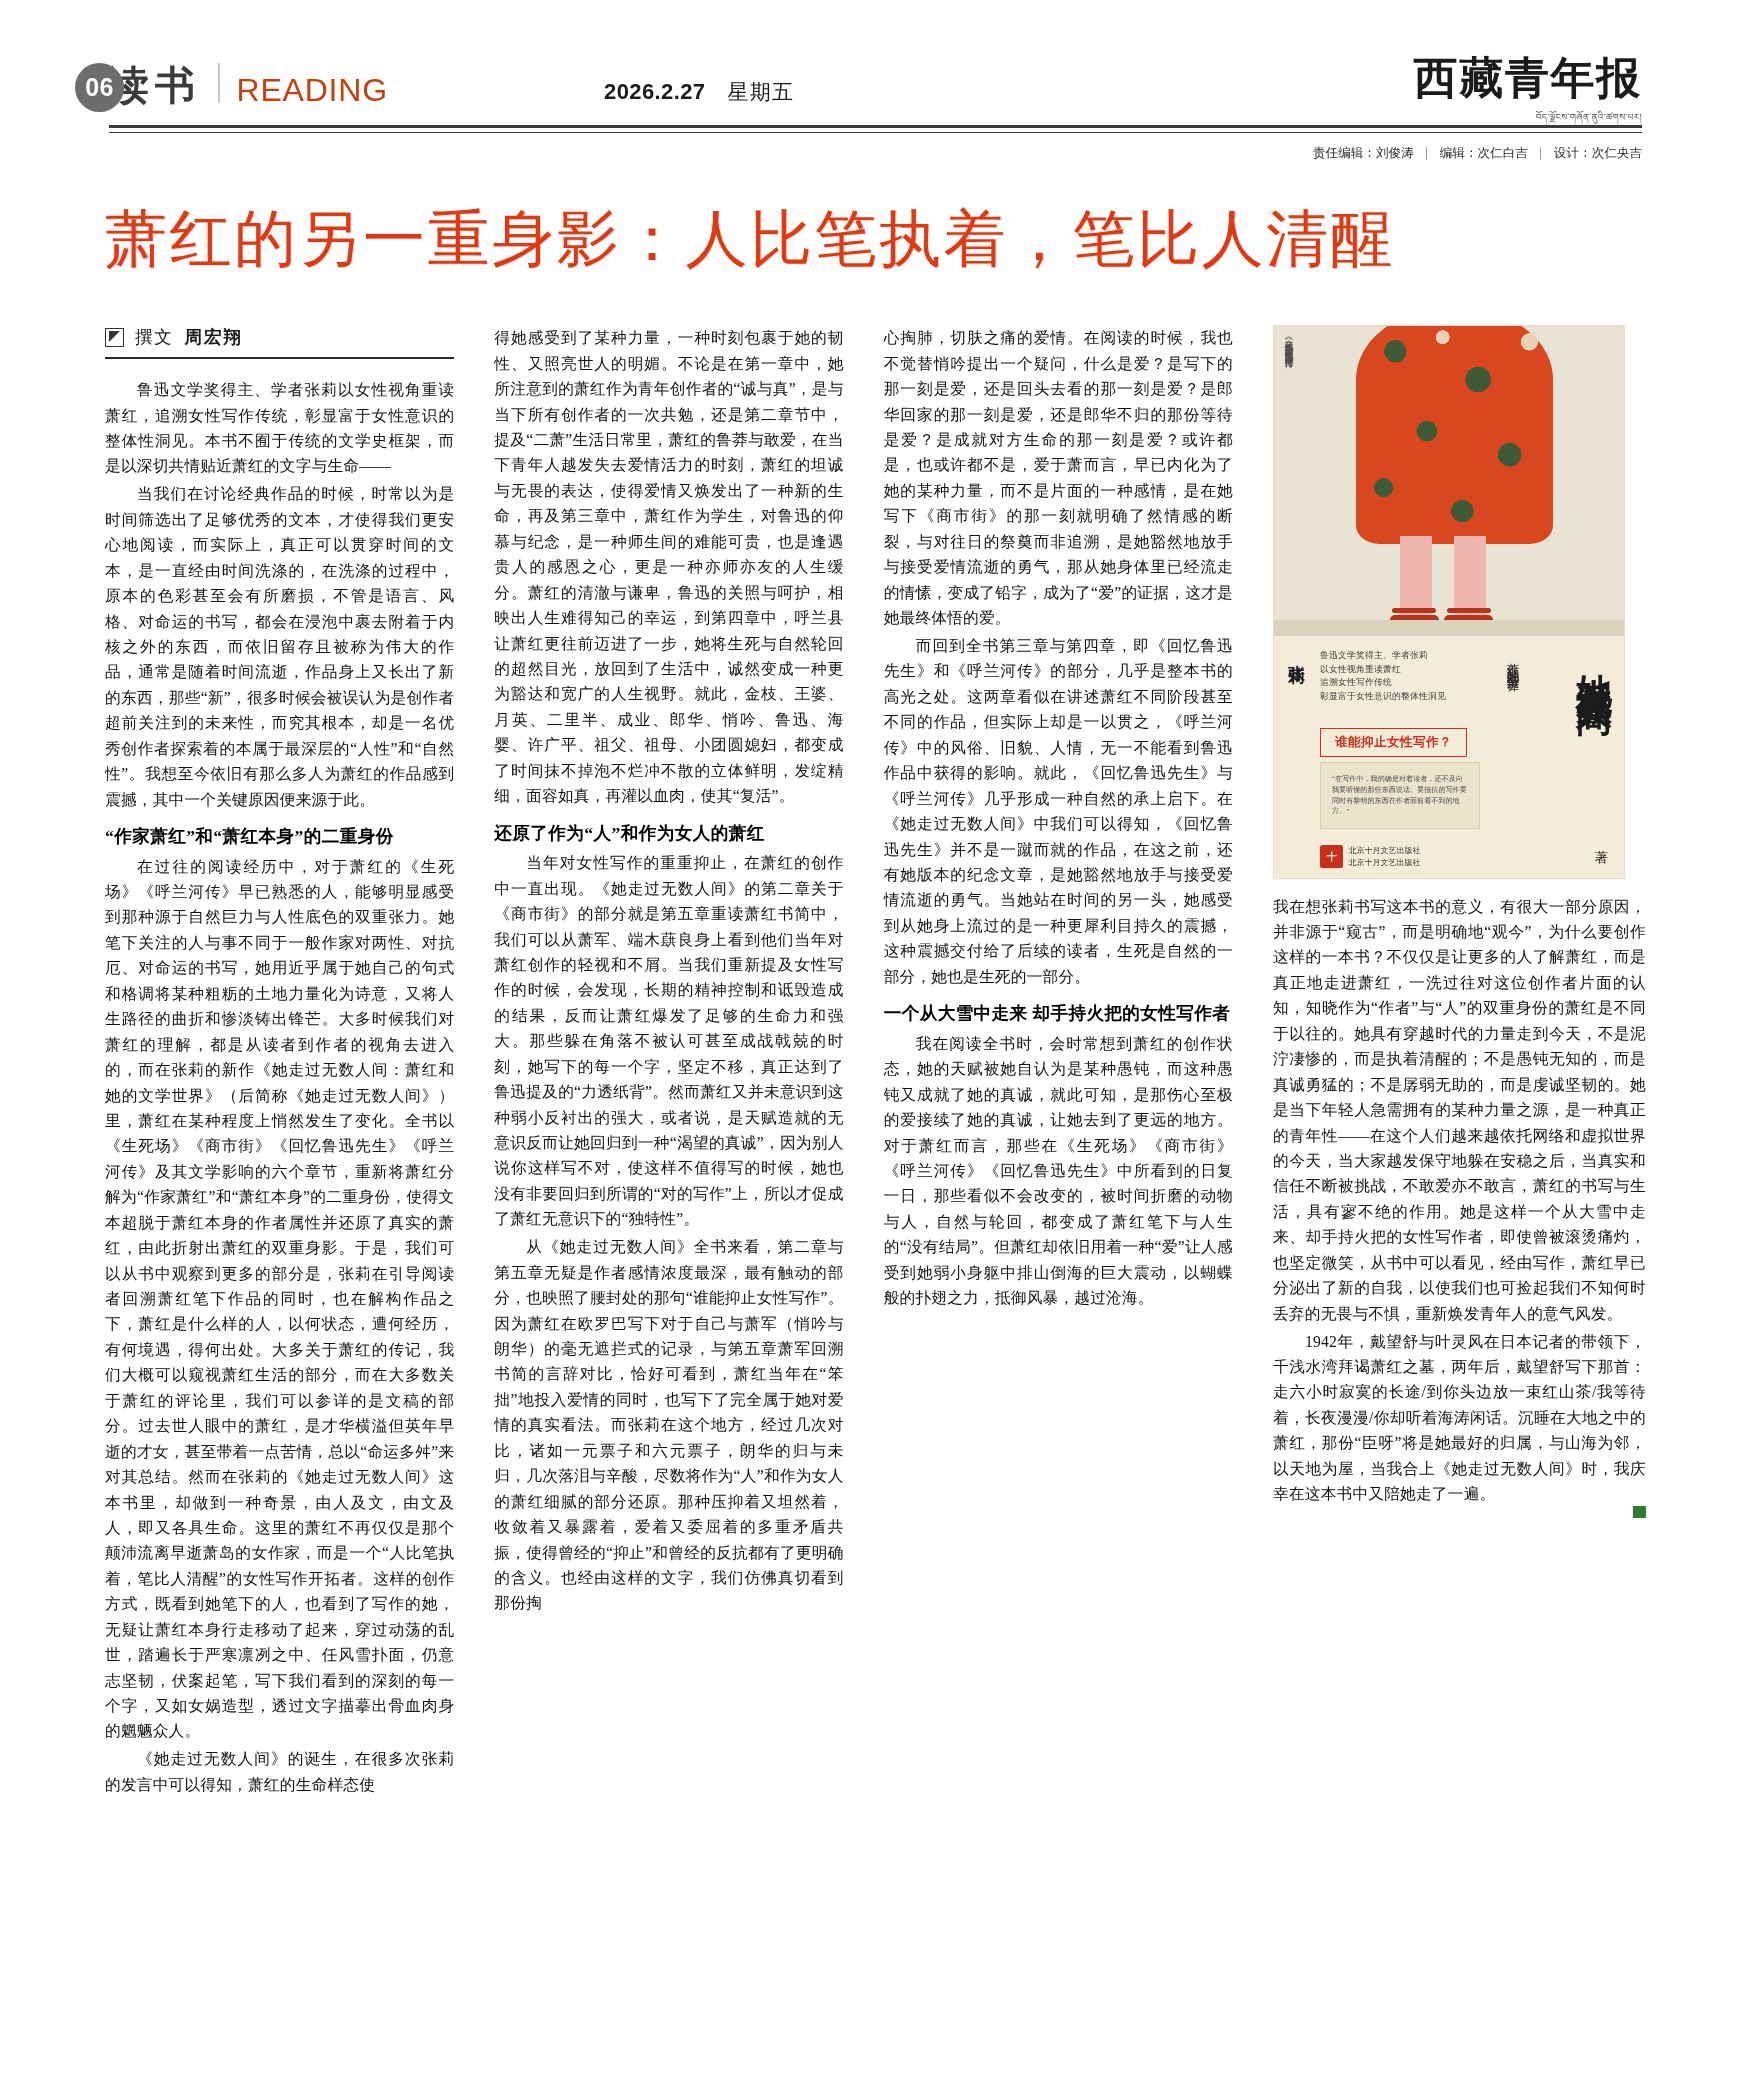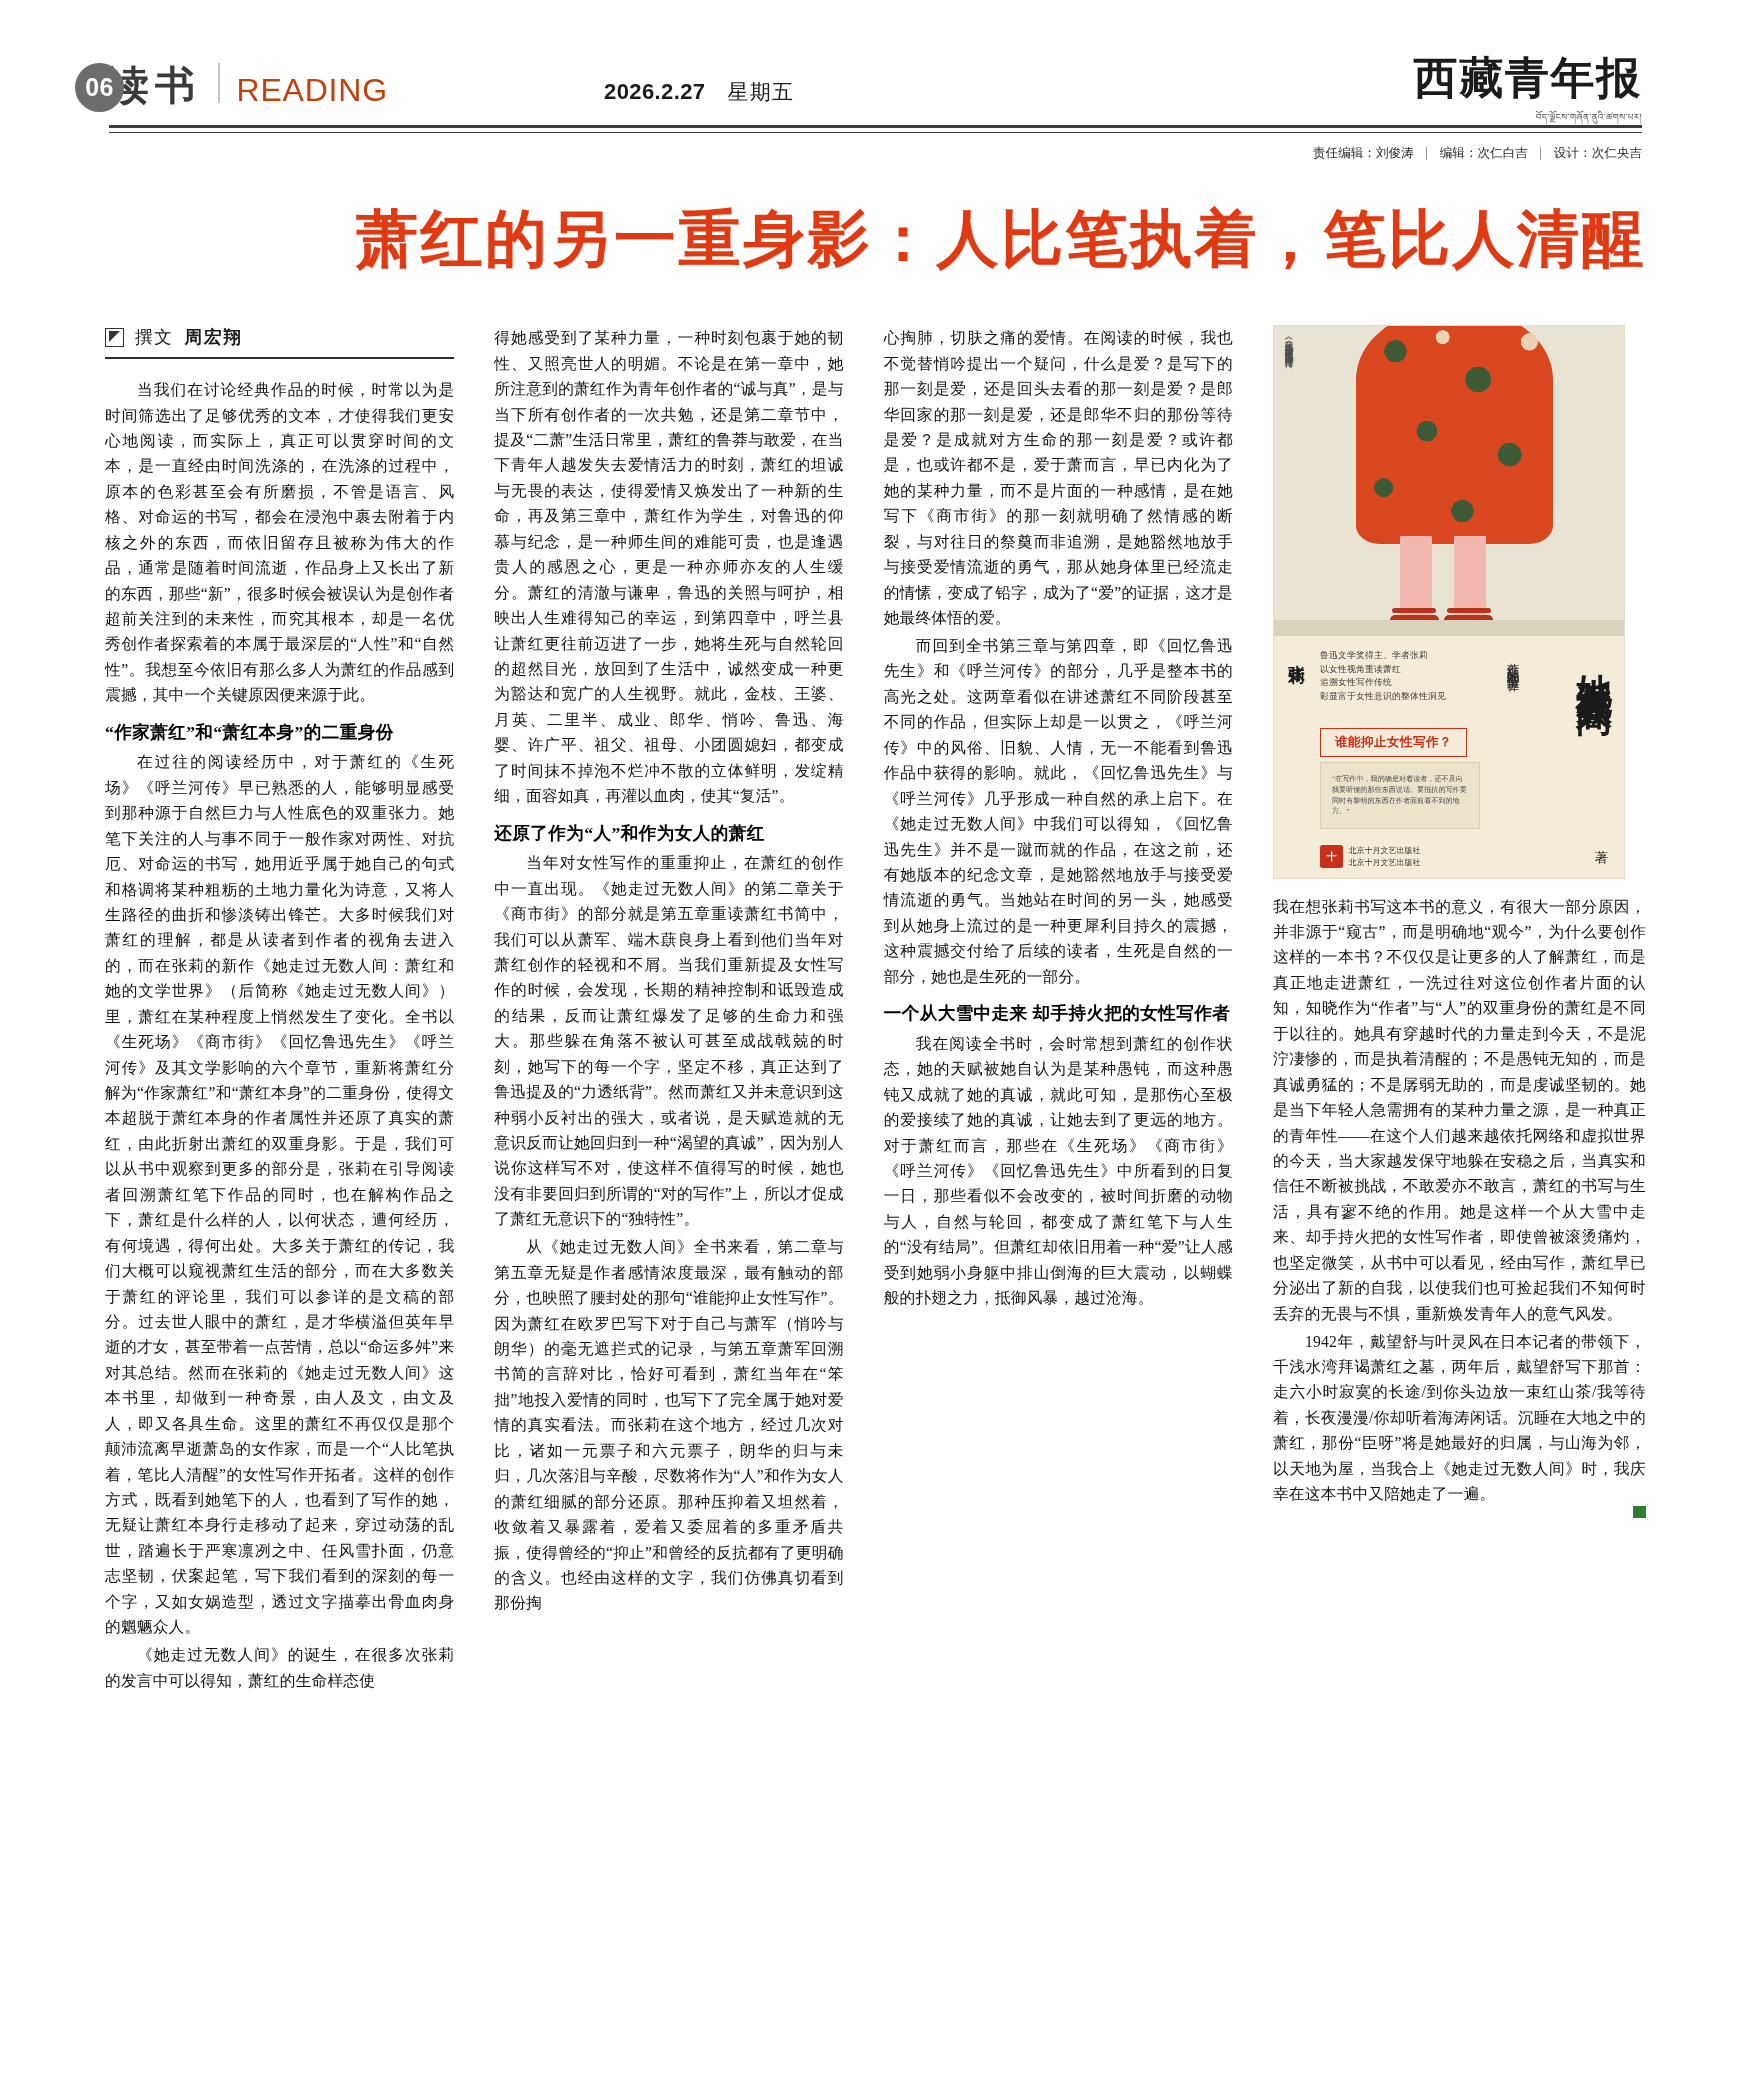--- a/index.html
+++ b/index.html
@@ -163,23 +163,23 @@
   .credits span.sep{
     display:inline-block;
     width:0.8px;height:13.4px;
     background:#9a9a9a;
     margin:0 12.6px;
   }
 
   
   .headline{
     margin:45px 105px 0 105px;
-    text-align:right;
+    text-align:left;
     font-size:62px;
-    font-weight:bold;
+    font-weight:normal;
     color:#e03a12;
     letter-spacing:2.5px;
     line-height:1.15;
     font-family:"Liberation Serif",serif;
     text-shadow:1.3px 1.3px 0 rgba(0,0,0,0.10);
   }
 
   
   .content{
     position:relative;
@@ -487,20 +487,21 @@
   <div class="content">
 
     <div class="col c1">
       <div class="byline">
         <span class="pen"></span>
         <span class="label">撰文</span>
         <span class="author">周宏翔</span>
       </div>
       <div class="byline-rule"></div>
 
+      <p class="body">鲁迅文学奖得主、学者张莉以女性视角重读萧红，追溯女性写作传统，彰显富于女性意识的整体性洞见。本书不囿于传统的文学史框架，而是以深切共情贴近萧红的文字与生命——</p>
       <p class="body">当我们在讨论经典作品的时候，时常以为是时间筛选出了足够优秀的文本，才使得我们更安心地阅读，而实际上，真正可以贯穿时间的文本，是一直经由时间洗涤的，在洗涤的过程中，原本的色彩甚至会有所磨损，不管是语言、风格、对命运的书写，都会在浸泡中裹去附着于内核之外的东西，而依旧留存且被称为伟大的作品，通常是随着时间流逝，作品身上又长出了新的东西，那些“新”，很多时候会被误认为是创作者超前关注到的未来性，而究其根本，却是一名优秀创作者探索着的本属于最深层的“人性”和“自然性”。我想至今依旧有那么多人为萧红的作品感到震撼，其中一个关键原因便来源于此。</p>
       <h3 class="sub">“作家萧红”和“萧红本身”的二重身份</h3>
       <p class="body">在过往的阅读经历中，对于萧红的《生死场》《呼兰河传》早已熟悉的人，能够明显感受到那种源于自然巨力与人性底色的双重张力。她笔下关注的人与事不同于一般作家对两性、对抗厄、对命运的书写，她用近乎属于她自己的句式和格调将某种粗粝的土地力量化为诗意，又将人生路径的曲折和惨淡铸出锋芒。大多时候我们对萧红的理解，都是从读者到作者的视角去进入的，而在张莉的新作《她走过无数人间：萧红和她的文学世界》（后简称《她走过无数人间》）里，萧红在某种程度上悄然发生了变化。全书以《生死场》《商市街》《回忆鲁迅先生》《呼兰河传》及其文学影响的六个章节，重新将萧红分解为“作家萧红”和“萧红本身”的二重身份，使得文本超脱于萧红本身的作者属性并还原了真实的萧红，由此折射出萧红的双重身影。于是，我们可以从书中观察到更多的部分是，张莉在引导阅读者回溯萧红笔下作品的同时，也在解构作品之下，萧红是什么样的人，以何状态，遭何经历，有何境遇，得何出处。大多关于萧红的传记，我们大概可以窥视萧红生活的部分，而在大多数关于萧红的评论里，我们可以参详的是文稿的部分。过去世人眼中的萧红，是才华横溢但英年早逝的才女，甚至带着一点苦情，总以“命运多舛”来对其总结。然而在张莉的《她走过无数人间》这本书里，却做到一种奇景，由人及文，由文及人，即又各具生命。这里的萧红不再仅仅是那个颠沛流离早逝萧岛的女作家，而是一个“人比笔执着，笔比人清醒”的女性写作开拓者。这样的创作方式，既看到她笔下的人，也看到了写作的她，无疑让萧红本身行走移动了起来，穿过动荡的乱世，踏遍长于严寒凛冽之中、任风雪扑面，仍意志坚韧，伏案起笔，写下我们看到的深刻的每一个字，又如女娲造型，透过文字描摹出骨血肉身的魍魉众人。</p>
       <p class="body">《她走过无数人间》的诞生，在很多次张莉的发言中可以得知，萧红的生命样态使</p>
     </div>
 
     <div class="col c2">
       <p class="body noindent">得她感受到了某种力量，一种时刻包裹于她的韧性、又照亮世人的明媚。不论是在第一章中，她所注意到的萧红作为青年创作者的“诚与真”，是与当下所有创作者的一次共勉，还是第二章节中，提及“二萧”生活日常里，萧红的鲁莽与敢爱，在当下青年人越发失去爱情活力的时刻，萧红的坦诚与无畏的表达，使得爱情又焕发出了一种新的生命，再及第三章中，萧红作为学生，对鲁迅的仰慕与纪念，是一种师生间的难能可贵，也是逢遇贵人的感恩之心，更是一种亦师亦友的人生缓分。萧红的清澈与谦卑，鲁迅的关照与呵护，相映出人生难得知己的幸运，到第四章中，呼兰县让萧红更往前迈进了一步，她将生死与自然轮回的超然目光，放回到了生活中，诚然变成一种更为豁达和宽广的人生视野。就此，金枝、王婆、月英、二里半、成业、郎华、悄吟、鲁迅、海婴、许广平、祖父、祖母、小团圆媳妇，都变成了时间抹不掉泡不烂冲不散的立体鲜明，发绽精细，面容如真，再灌以血肉，使其“复活”。</p>
       <h3 class="sub">还原了作为“人”和作为女人的萧红</h3>
       <p class="body">当年对女性写作的重重抑止，在萧红的创作中一直出现。《她走过无数人间》的第二章关于《商市街》的部分就是第五章重读萧红书简中，我们可以从萧军、端木蕻良身上看到他们当年对萧红创作的轻视和不屑。当我们重新提及女性写作的时候，会发现，长期的精神控制和诋毁造成的结果，反而让萧红爆发了足够的生命力和强大。那些躲在角落不被认可甚至成战戟兢的时刻，她写下的每一个字，坚定不移，真正达到了鲁迅提及的“力透纸背”。然而萧红又并未意识到这种弱小反衬出的强大，或者说，是天赋造就的无意识反而让她回归到一种“渴望的真诚”，因为别人说你这样写不对，使这样不值得写的时候，她也没有非要回归到所谓的“对的写作”上，所以才促成了萧红无意识下的“独特性”。</p>

